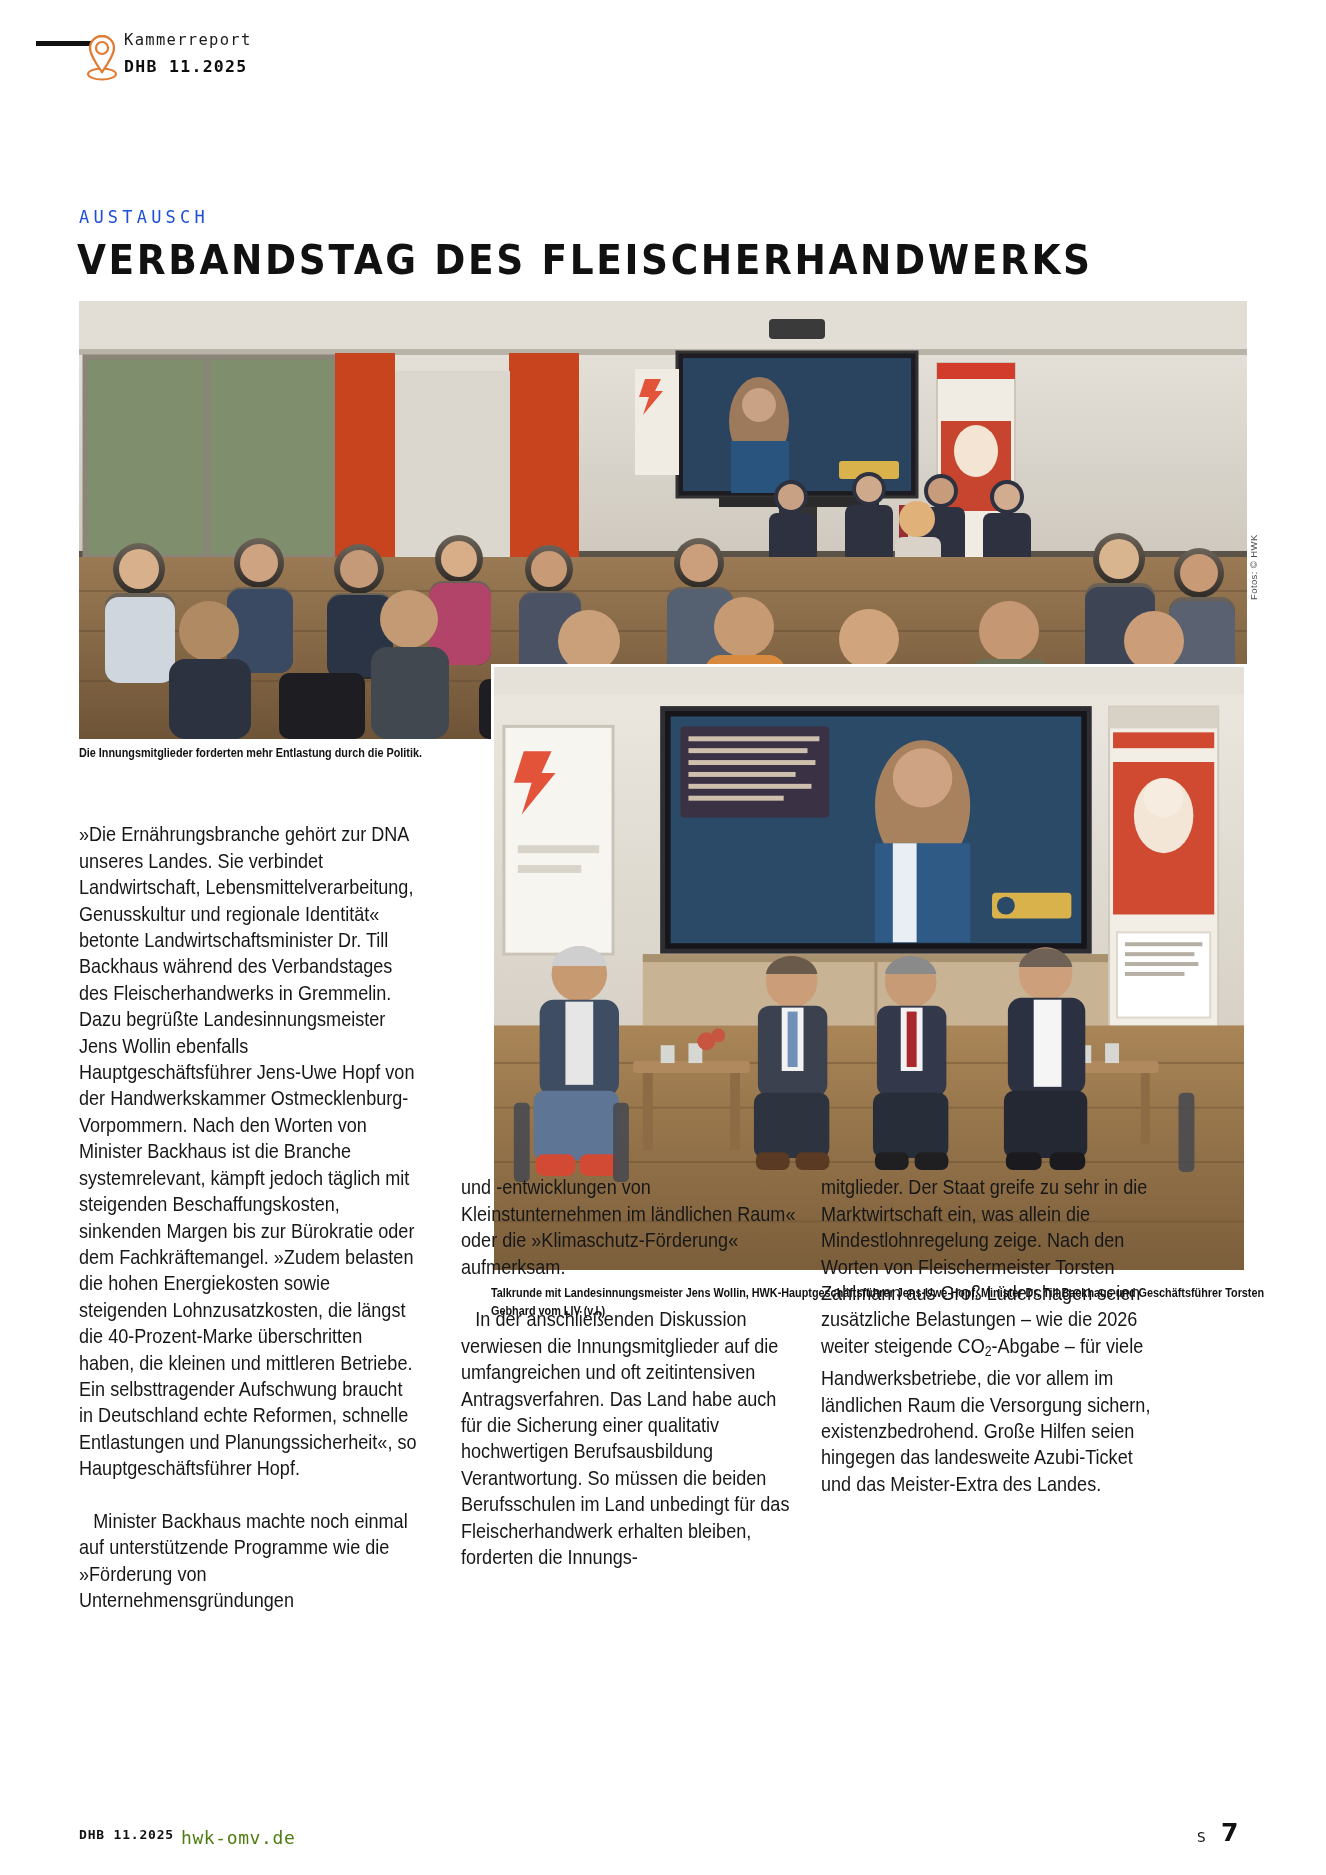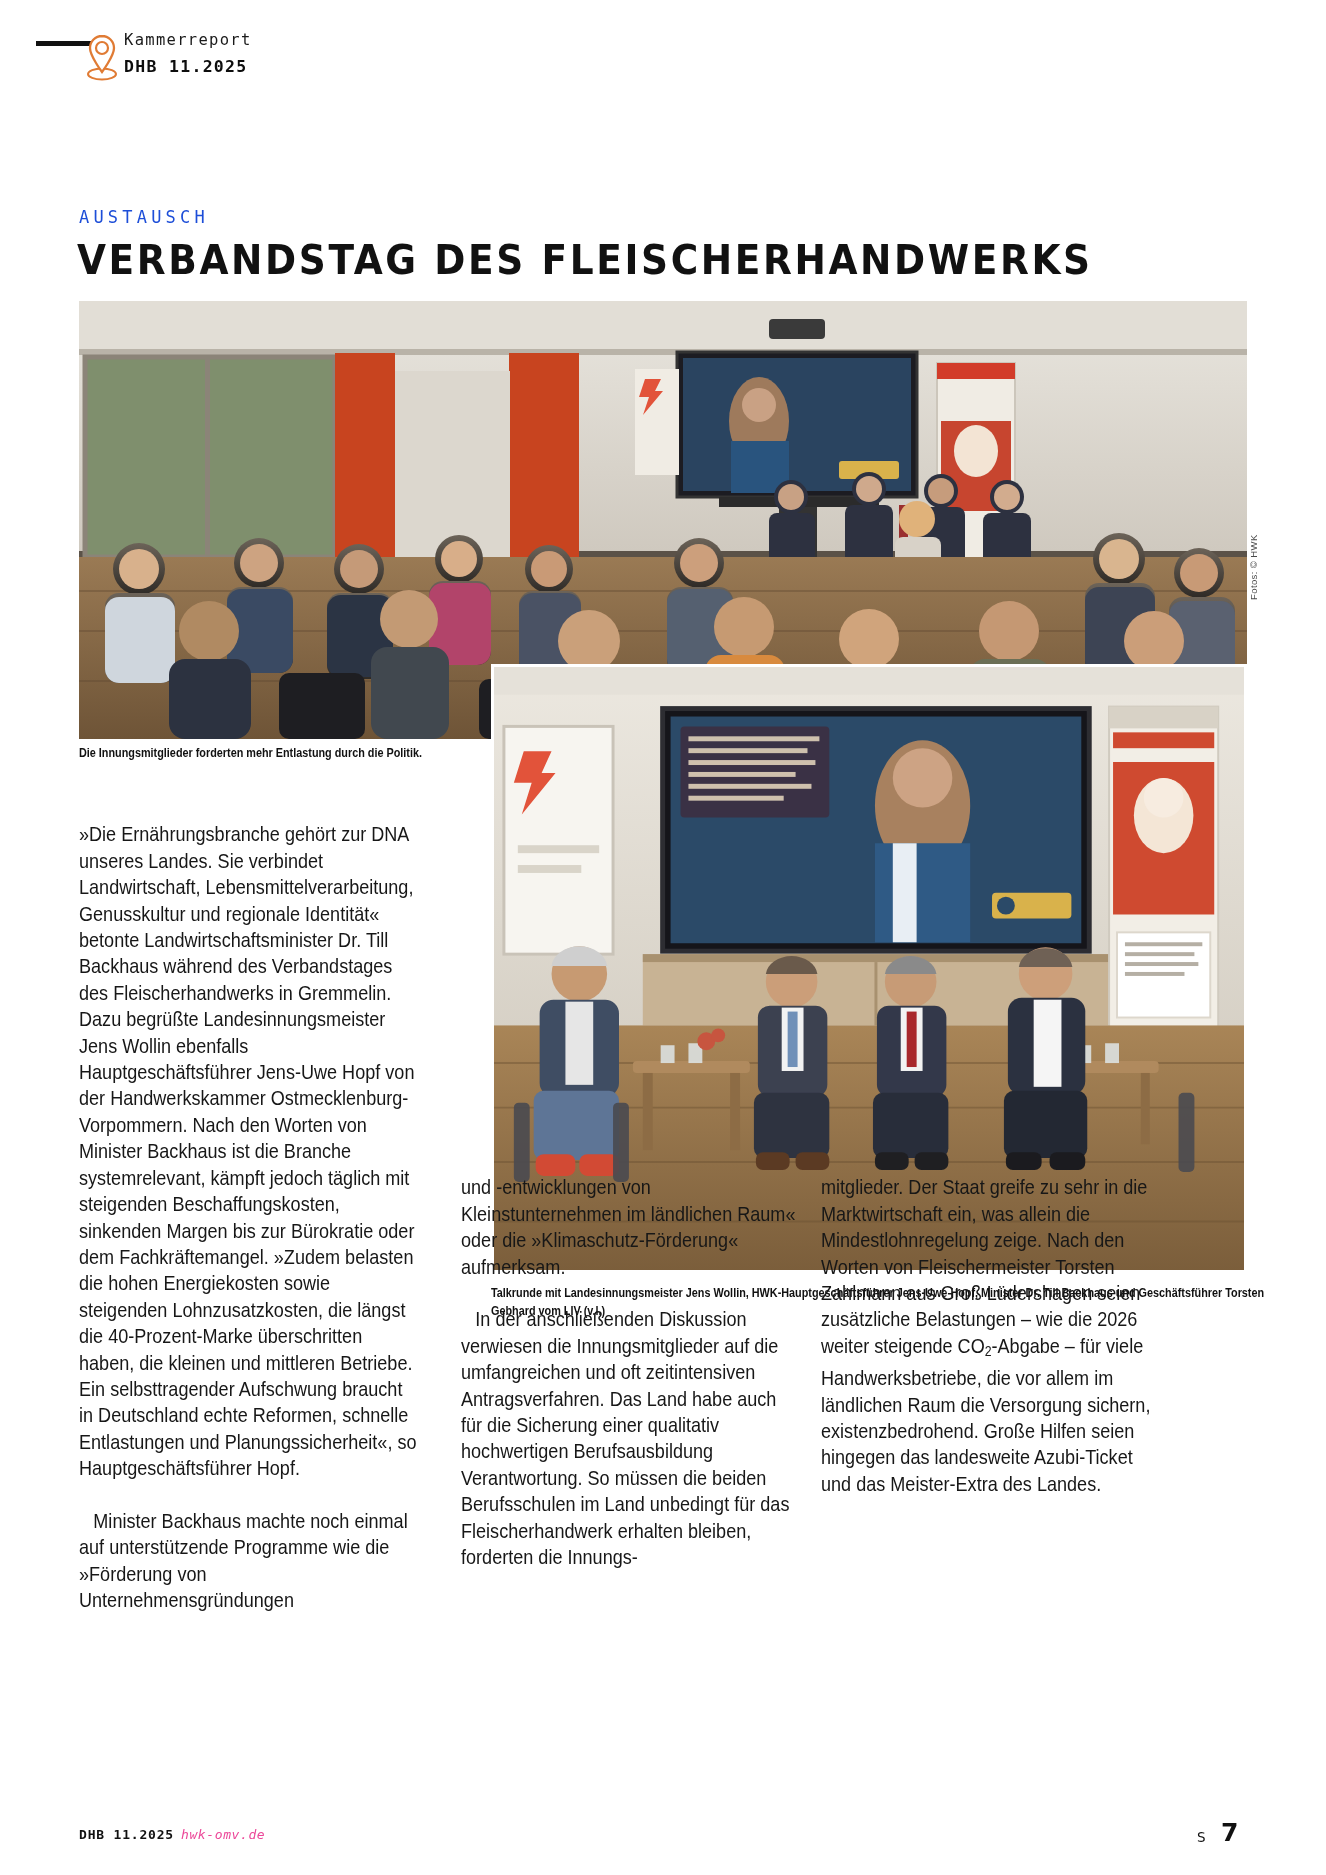--- a/index.html
+++ b/index.html
@@ -174,25 +174,24 @@
     font-weight: bold;
     letter-spacing: 0.8px;
     color: #111111;
     white-space: nowrap;
   }
   .footer-url {
     position: absolute;
     left: 181px;
     top: 1827px;
     font-family: "DejaVu Sans Mono", monospace;
-    font-size: 13px;
+    font-size: 18px;
     letter-spacing: 0.6px;
-    color: #ec4899;
-    white-space: nowrap;
-    font-style: italic;
+    color: #4d7c0f;
+    white-space: nowrap;
   }
   .footer-page-label {
     position: absolute;
     left: 1197px;
     top: 1829px;
     font-family: "DejaVu Sans", sans-serif;
     font-size: 13.5px;
     color: #111111;
   }
   .footer-page-num {

